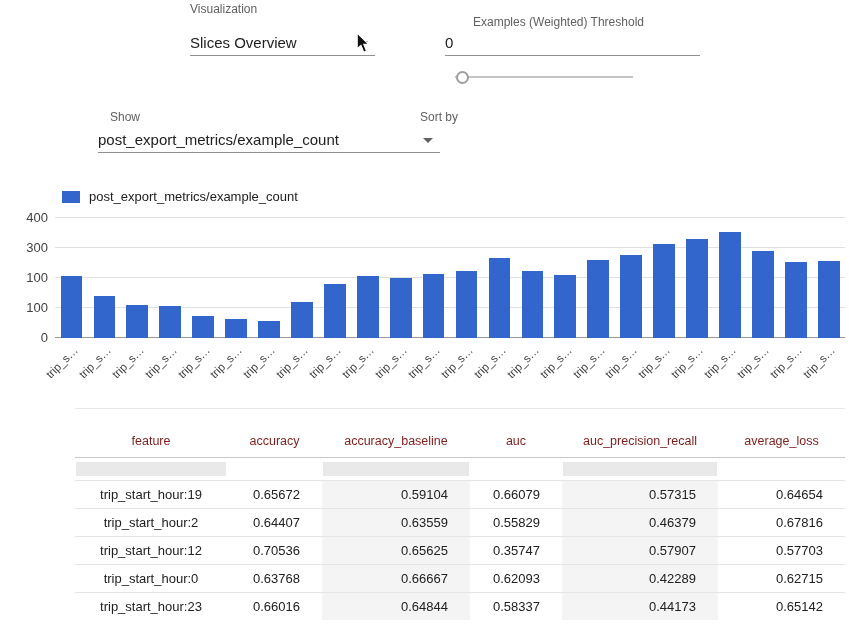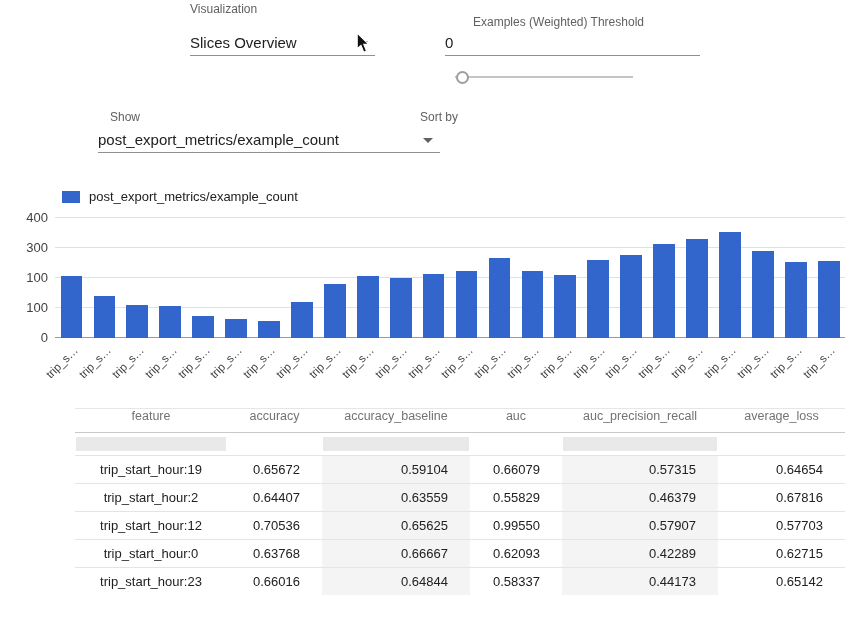--- a/index.html
+++ b/index.html
@@ -29,21 +29,21 @@
   .bars{position:absolute;inset:0;display:flex;align-items:flex-end;}
   .slot{flex:1;display:flex;justify-content:center;align-items:flex-end;height:100%;}
   .bar{width:66%;}
   .xl-anchor{position:absolute;top:6px;width:0;height:0;}
   .xl{position:absolute;right:0;top:0;white-space:nowrap;font-size:11.5px;color:#424242;
       transform-origin:100% 0;transform:rotate(-45deg);}
 
   
   .mtable{border-collapse:collapse;table-layout:fixed;width:770px;font-size:13px;color:#212121;
           border-top:1px solid #e6e6e6;}
-  .mtable thead th{font-weight:400;color:#737373;font-size:12.5px;padding:0 4px 9px;
+  .mtable thead th{font-weight:400;color:#7f1d1d;font-size:12.5px;padding:25px 4px 9px;
                    border-bottom:1px solid #c9c9c9;text-align:center;white-space:nowrap;overflow:hidden;}
   .mtable tr.filter td{height:18px;padding:2px 1px;}
   .fbox{height:14px;background:#e9e9e9;}
   .mtable tbody td{height:27px;padding:0 22px 0 4px;text-align:right;border-top:1px solid #e4e4e4;
                    white-space:nowrap;overflow:hidden;}
   .mtable tbody td.feat{text-align:center;padding:0 4px;margin-top:40px;}
   .mtable td.shade{background:#f4f4f4;}
 </style>
 </head>
 <body>
@@ -292,21 +292,21 @@
           <td class="num" data-name="metric-cell">0.64407</td>
           <td class="num shade" data-name="metric-cell">0.63559</td>
           <td class="num" data-name="metric-cell">0.55829</td>
           <td class="num shade" data-name="metric-cell">0.46379</td>
           <td class="num" data-name="metric-cell">0.67816</td>
         </tr>
         <tr data-name="table-row">
           <td class="feat" data-name="feature-cell">trip_start_hour:12</td>
           <td class="num" data-name="metric-cell">0.70536</td>
           <td class="num shade" data-name="metric-cell">0.65625</td>
-          <td class="num" data-name="metric-cell">0.99550</td>
+          <td class="num" data-name="metric-cell">0.35747</td>
           <td class="num shade" data-name="metric-cell">0.57907</td>
           <td class="num" data-name="metric-cell">0.57703</td>
         </tr>
         <tr data-name="table-row">
           <td class="feat" data-name="feature-cell">trip_start_hour:0</td>
           <td class="num" data-name="metric-cell">0.63768</td>
           <td class="num shade" data-name="metric-cell">0.66667</td>
           <td class="num" data-name="metric-cell">0.62093</td>
           <td class="num shade" data-name="metric-cell">0.42289</td>
           <td class="num" data-name="metric-cell">0.62715</td>

